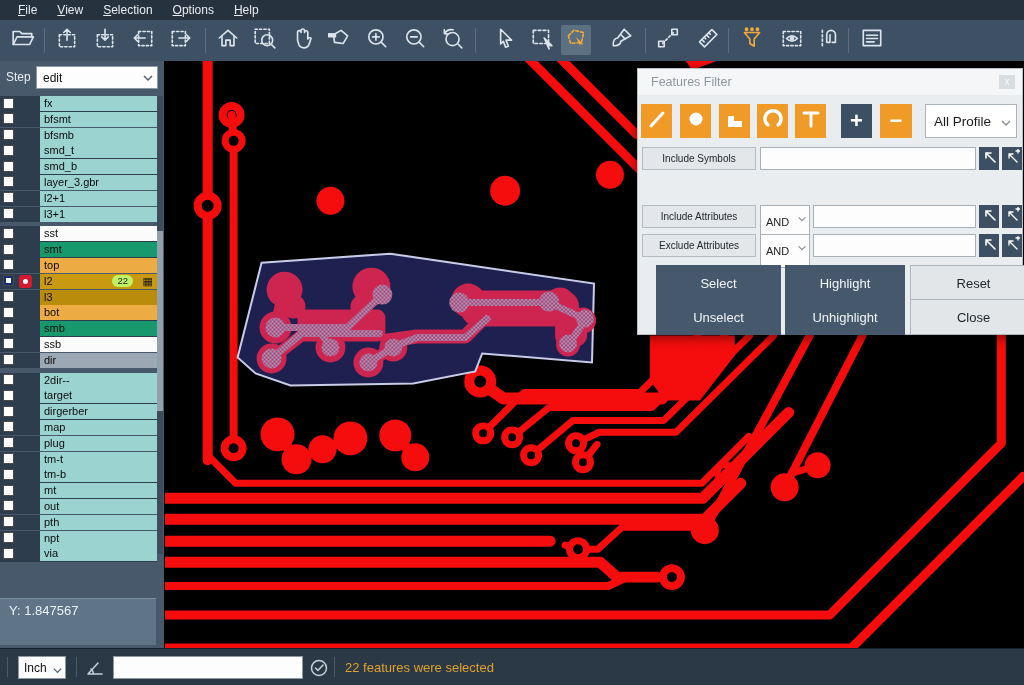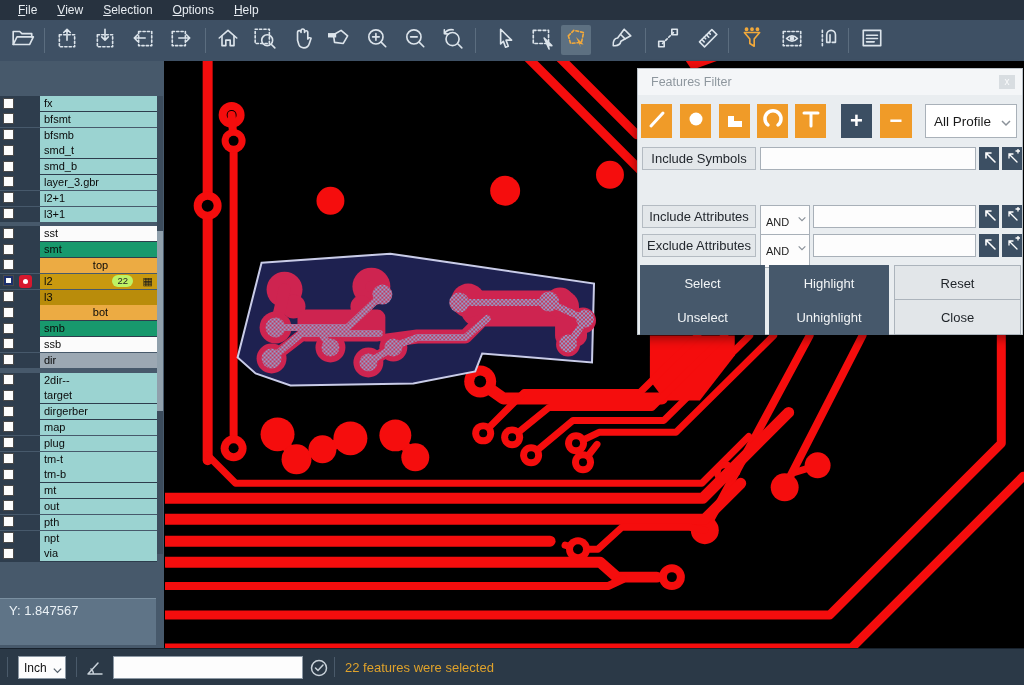--- a/index.html
+++ b/index.html
@@ -28,21 +28,21 @@
   .lrow{position:relative;height:15.5px;background:#2E3D4D;margin-bottom:0.3px;}
   .cb{position:absolute;left:3px;top:1.5px;width:11px;height:11px;background:#FDFDFD;border:1px solid #4A4A4A;box-sizing:border-box;}
   .cb.sel{background:#1B2F6E;}
   .cb.sel i{position:absolute;left:2px;top:2px;width:5px;height:5px;background:#fff;display:block;}
   .ind{position:absolute;left:19px;top:1px;width:13px;height:13px;border-radius:3px;}
   .ind.on{background:#D6182E;}
   .ind.on i{position:absolute;left:4px;top:4px;width:5px;height:5px;border-radius:50%;background:#fff;display:block;}
   .lname{position:absolute;left:40px;top:0;width:117px;height:15px;font-size:11px;color:#0B0B0B;
          line-height:15px;padding-left:4px;box-sizing:border-box;white-space:nowrap;overflow:hidden;}
   .c-teal{background:#9BD3D1;} .c-white{background:#FBFBFB;} .c-green{background:#18996D;}
-  .c-amber{background:#ECAB43;text-align:center;} .c-gold{background:#C9990F;} .c-gold2{background:#B98C0B;} .c-gray{background:#9CA8B3;}
+  .c-amber{background:#ECAB43;} .c-gold{background:#C9990F;} .c-gold2{background:#B98C0B;} .c-gray{background:#9CA8B3;}
   .lgap{height:4px;}
   .badge{position:absolute;right:24px;top:1.5px;background:#bef264;border-radius:7px;font-size:9.5px;
          padding:0 5px;line-height:12px;color:#222;}
   .gridic{position:absolute;right:4px;top:0;font-size:11px;color:#1A1A1A;line-height:15px;}
   #lscroll{position:absolute;left:157px;top:35px;width:6px;height:458px;background:#3C4C5C;}
   #lthumb{position:absolute;left:0px;top:135px;width:6px;height:180px;background:#90A0AC;}
   #xypanel{position:absolute;left:0;top:537px;width:156px;height:46px;background:#5F7487;border-top:1px solid #7A8FA0;}
   #xypanel div{color:#EAF1F6;font-size:13px;padding:4px 0 0 9px;}
   
   #canvas{position:absolute;left:165px;top:61px;width:859px;height:587px;background:#000;}
@@ -62,29 +62,29 @@
             font-size:10px;text-align:center;line-height:13px;}
   .fbtn{position:absolute;top:35px;width:31px;height:34px;background:#F09B28;display:flex;align-items:center;justify-content:center;}
   .fbtn svg{stroke:#fff;fill:none;stroke-width:3;stroke-linecap:round;}
   .fbtn.dark{background:#3C4F63;color:#fff;font-size:22px;font-weight:bold;line-height:30px;}
   .fbtn.orange{color:#fff;font-size:22px;font-weight:bold;line-height:28px;}
   #profile{position:absolute;left:287px;top:35px;width:92px;height:34px;background:#fff;border:1px solid #A9B1B9;
            box-sizing:border-box;font-size:13.5px;color:#1A1A1A;display:flex;align-items:center;padding-left:8px;}
   #profile svg{position:absolute;right:4px;top:12px;stroke:#8A9199;fill:none;stroke-width:1.5;}
   .drow{position:absolute;left:0;width:100%;height:23px;}
   .dlabel{position:absolute;left:4px;top:0;width:114px;height:23px;background:#E3E7EA;border:1px solid #B4BBC2;
-          box-sizing:border-box;font-size:13px;color:#23282E;display:flex;align-items:center;justify-content:center;}
+          box-sizing:border-box;font-size:10px;color:#23282E;display:flex;align-items:center;justify-content:center;}
   .dfield{position:absolute;top:0;height:23px;background:#FDFDFD;border:1px solid #A8B0B8;box-sizing:border-box;}
   .dand{position:absolute;left:122px;top:0;width:50px;height:34px;background:#FDFDFD;border:1px solid #A8B0B8;
         box-sizing:border-box;font-size:11px;color:#222;display:flex;align-items:center;padding-left:5px;}
   .dand svg{position:absolute;right:2px;top:8px;stroke:#8A9199;fill:none;stroke-width:1.4;}
   .abtn{position:absolute;top:0;width:20px;height:23px;background:#3C4F63;display:flex;align-items:center;justify-content:center;}
   .abtn svg{stroke:#fff;fill:none;stroke-width:1.6;stroke-linecap:round;}
   .bbtn{position:absolute;height:36px;background:#46586B;color:#F2F5F7;font-size:13px;display:flex;
-        align-items:center;justify-content:center;}
+        align-items:center;justify-content:center;margin-left:16px;}
   .bbtn.light{background:#E2E6E9;color:#1E2328;border:1px solid #ACB4BC;box-sizing:border-box;}
   
   #botbar{position:absolute;left:0;top:648px;width:1024px;height:37px;background:#2B3947;border-top:1px solid #18222D;box-sizing:border-box;}
   .bsep{position:absolute;top:8px;width:1px;height:20px;background:#4A5A6A;}
   #unitdd{position:absolute;left:18px;top:7px;width:48px;height:23px;background:#FDFDFD;border:1px solid #8D99A5;
           box-sizing:border-box;font-size:12px;color:#111;display:flex;align-items:center;padding-left:5px;}
   #unitdd svg{position:absolute;right:2px;top:8px;stroke:#55606B;fill:none;stroke-width:1.4;}
   #angleic,#syncic{position:absolute;top:8px;width:22px;height:22px;}
   #angleic svg,#syncic svg{stroke:#C9D2DA;fill:none;stroke-width:1.5;stroke-linecap:round;}
   #cmdinput{position:absolute;left:113px;top:7px;width:190px;height:23px;background:#FDFDFD;border:1px solid #8D99A5;box-sizing:border-box;}
@@ -243,20 +243,31 @@
     <div class="tsep" style="left:848px"></div>
     <div class="tb" style="left:857px">
       <span><svg width="24" height="24" viewBox="0 0 22 22">
             <rect x="3" y="4" width="16" height="14"></rect>
             <path d="M6,8.5 H16 M6,11.5 H16 M6,14.5 H13"></path>
           </svg></span>
     </div>
   </div>
 
   <div id="sidebar">
+    <div id="steprow">
+      <span id="steplabel">Step</span>
+      <div id="stepdd">
+        <span>edit</span>
+        <span>
+            <svg width="12" height="12" viewBox="0 0 12 12">
+              <path d="M2,4 L6,8 L10,4"></path>
+            </svg>
+          </span>
+      </div>
+    </div>
     <div id="layers">
         <div class="lrow">
           <span class="cb"></span>
           <span class="ind"></span>
           <span class="lname c-teal">fx</span>
         </div>
         <div class="lrow">
           <span class="cb"></span>
           <span class="ind"></span>
           <span class="lname c-teal">bfsmt</span>

